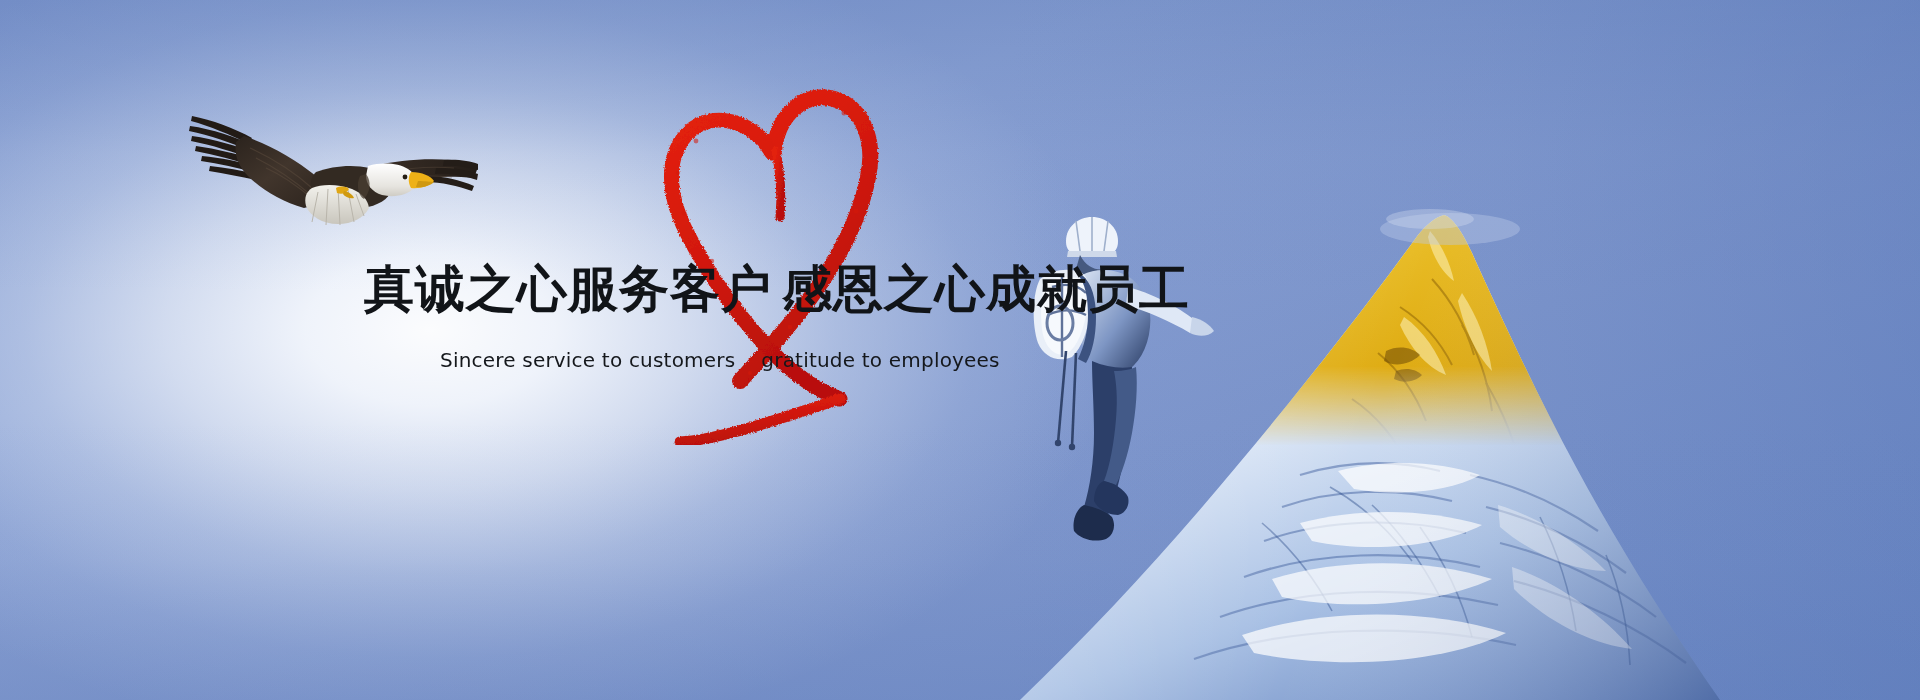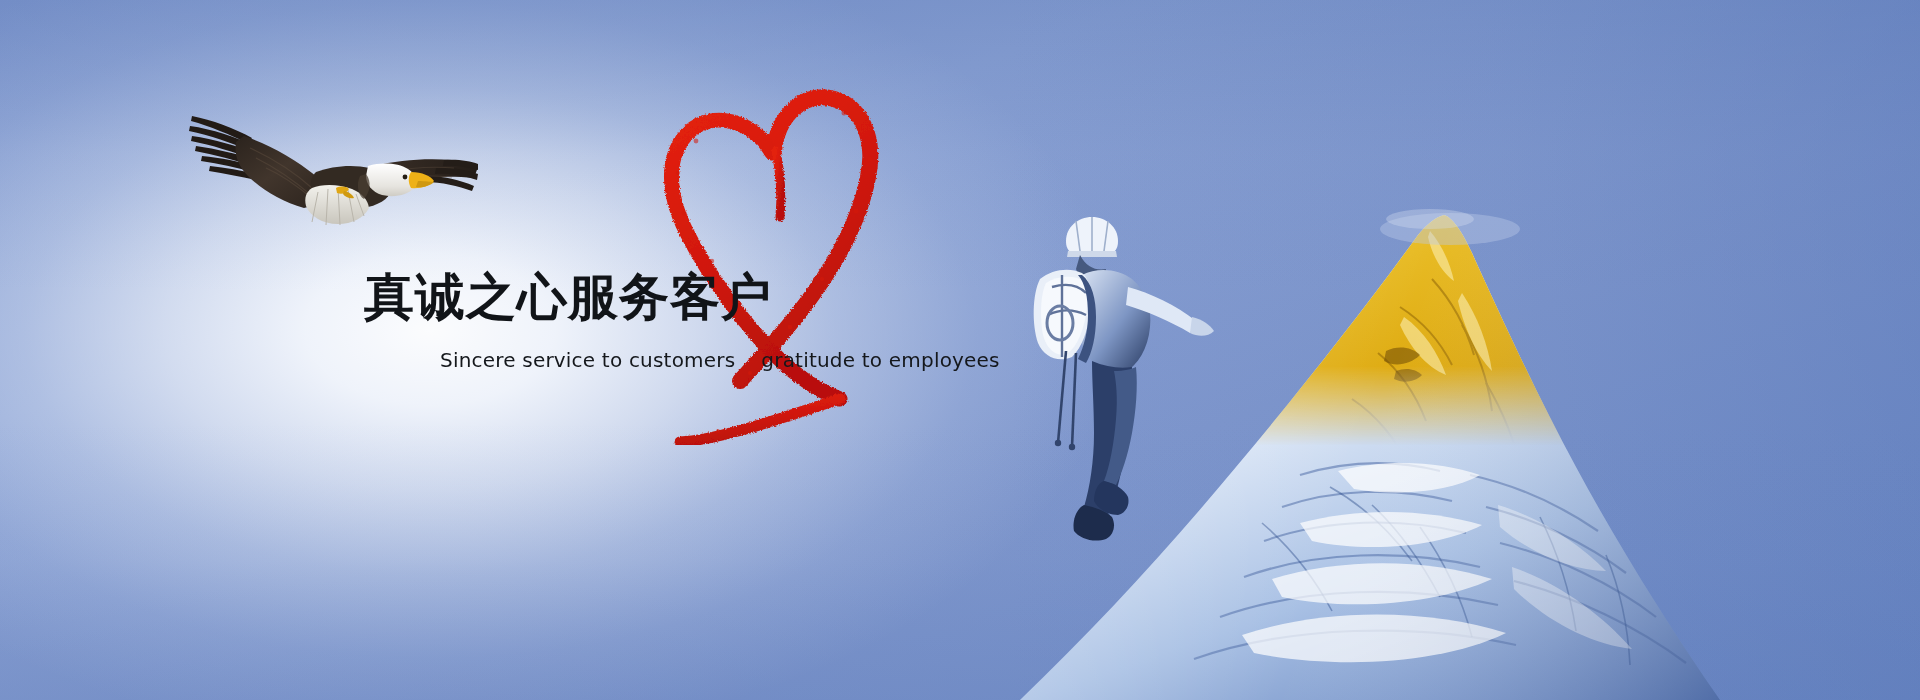--- a/index.html
+++ b/index.html
@@ -47,21 +47,21 @@
   
   .heart{position:absolute;left:600px;top:55px;width:340px;height:390px;}
   .heart svg{width:100%;height:100%;display:block;}
 
   
   .mountain{position:absolute;left:1000px;top:175px;width:920px;height:525px;}
   .mountain svg{width:100%;height:100%;display:block;}
 
   
   .headline{
-    position:absolute;top:268px;left:0;width:1920px;height:62px;
+    position:absolute;top:260px;left:0;width:1920px;height:62px;
     pointer-events:none;
   }
   .hl-left,.hl-right{
     position:absolute;top:0;
     font-family:"DejaVu Sans","Liberation Sans",sans-serif;
     font-weight:bold;font-size:50px;line-height:58px;
     color:#111418;letter-spacing:1px;white-space:nowrap;
   }
   .hl-left{left:364px;}
   .hl-right{left:782px;}
@@ -384,20 +384,21 @@
           <path d="M76,178 L72,272"></path>
         </g>
         <circle cx="58" cy="268" r="3.2" fill="#32456d"></circle>
         <circle cx="72" cy="272" r="3.2" fill="#32456d"></circle>
       </g>
     </svg>
   </div>
 
   <div class="headline">
     <div class="hl-left">真诚之心服务客户</div>
+    <div class="hl-right">感恩之心成就员工</div>
   </div>
 
   <div class="subline">
     <div class="sub-inner">
       <span>Sincere service to customers</span><span class="sub-gap"></span><span>gratitude to employees</span>
     </div>
   </div>
 
 </div>
 

